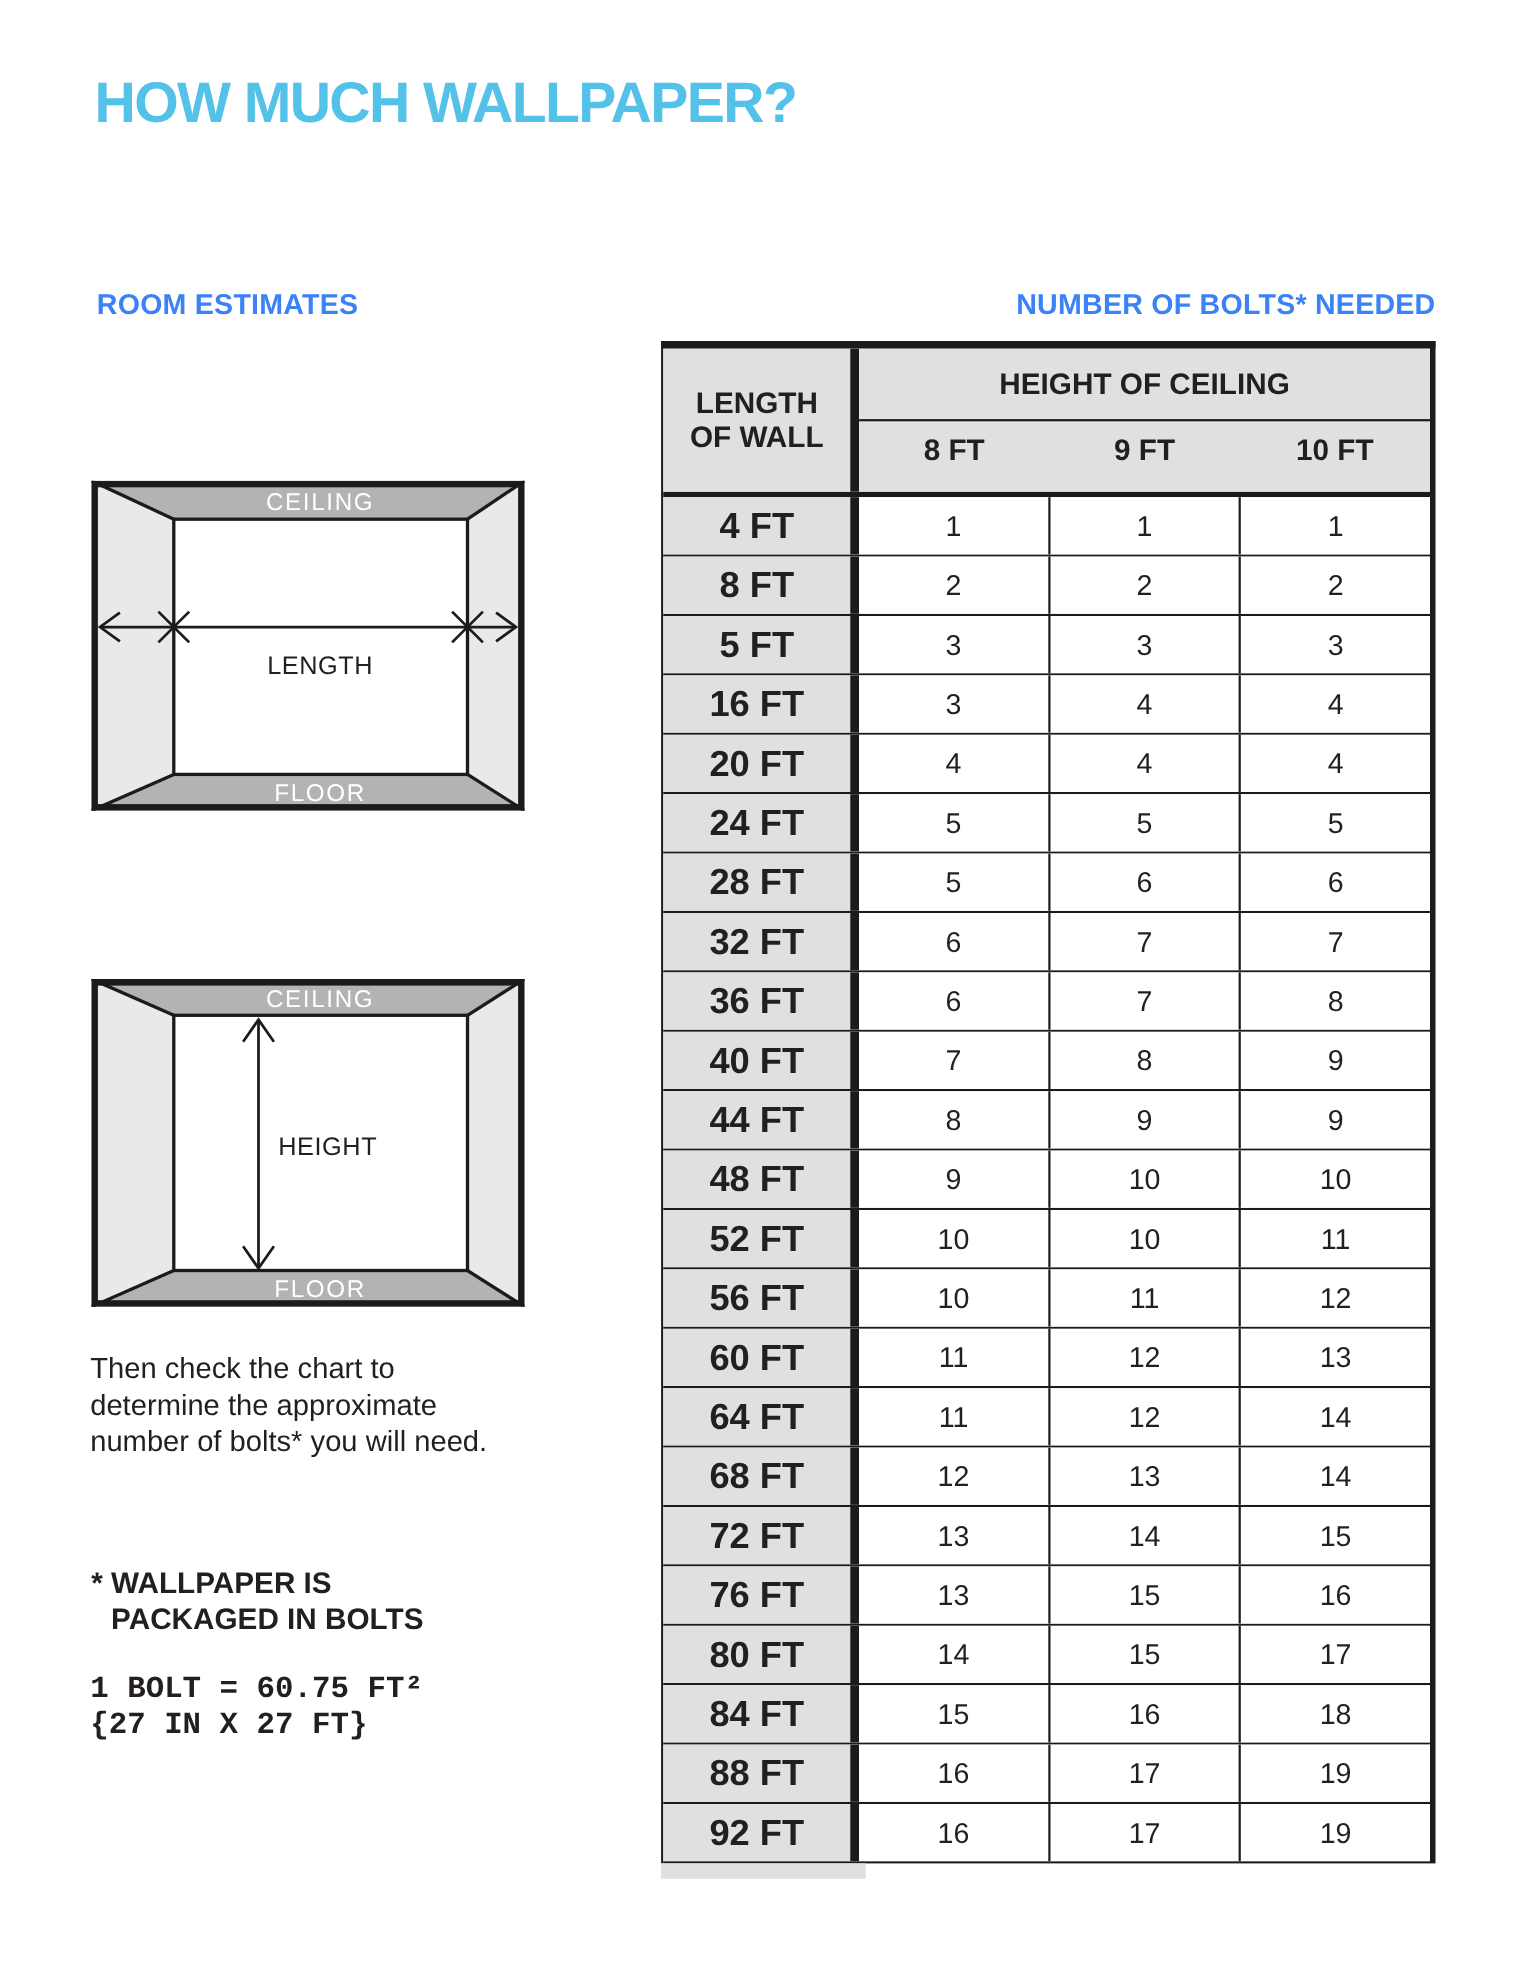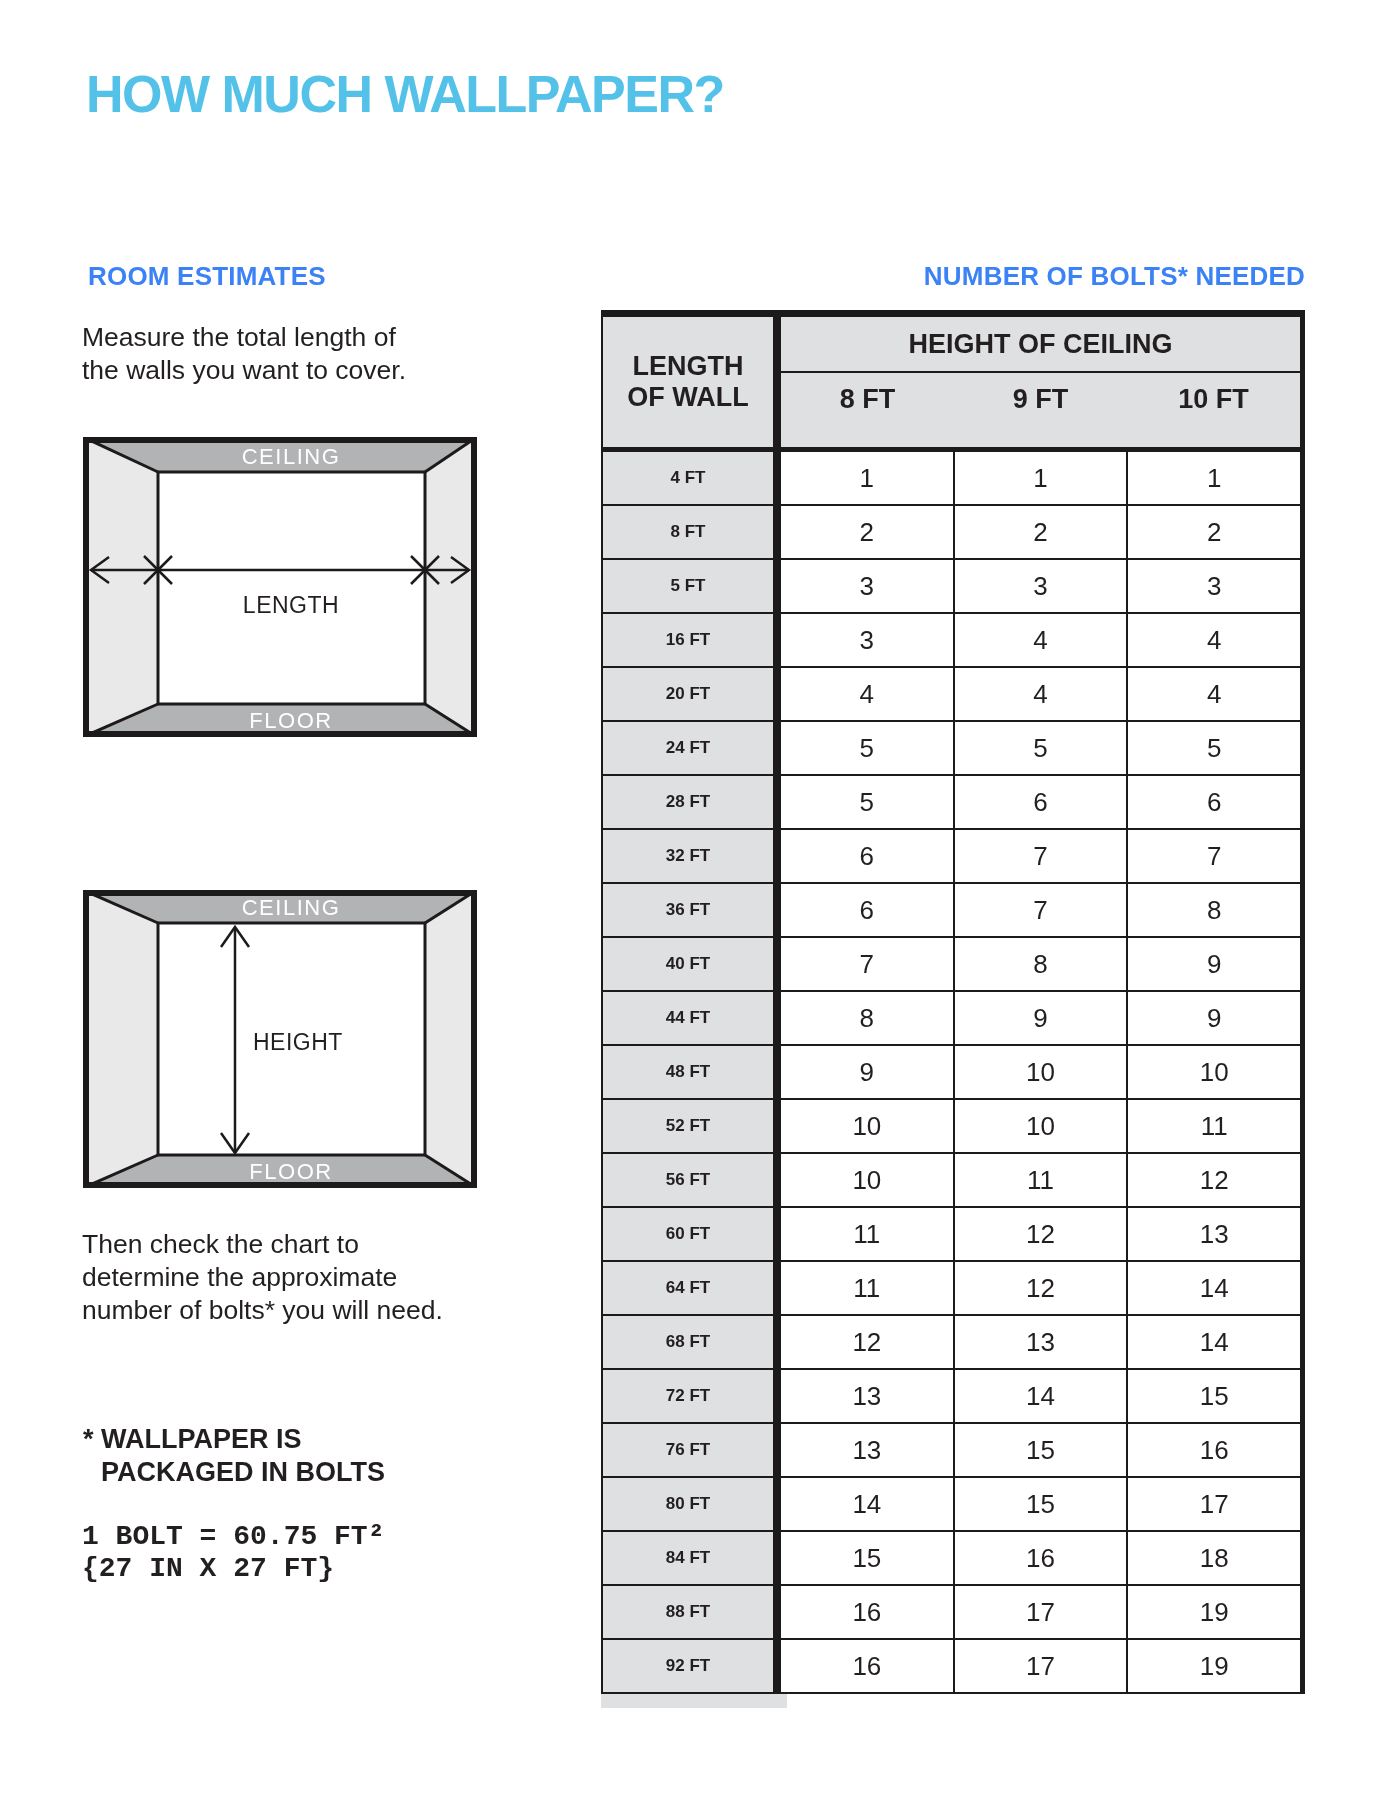--- a/index.html
+++ b/index.html
@@ -31,45 +31,41 @@
   .dim-label{fill:#231F20;font-size:23px;letter-spacing:0.5px;}
 
   
   #bolt-table{left:601px;top:310px;width:704px;box-sizing:border-box;
     border-top:7px solid #1D1A1B;border-left:2px solid #1D1A1B;border-right:5px solid #1D1A1B;}
   .thead{display:flex;border-bottom:5px solid #1D1A1B;}
   .corner-cell{box-sizing:border-box;width:178px;height:130px;background:#DFE0E1;
     border-right:8px solid #1D1A1B;display:flex;flex-direction:column;justify-content:center;align-items:center;
     font-weight:bold;font-size:27px;line-height:31px;}
   .head-right{flex:1;display:flex;flex-direction:column;background:#DFE0E1;}
-  .hoc-cell{box-sizing:border-box;height:56px;border-bottom:2px solid #1D1A1B;display:flex;align-items:center;justify-content:center;
+  .hoc-cell{box-sizing:border-box;height:66px;border-bottom:2px solid #1D1A1B;display:flex;align-items:center;justify-content:center;
     font-weight:bold;font-size:27px;}
   .col-heads{display:flex;height:53px;}
   .col-head{flex:1;display:flex;align-items:center;justify-content:center;font-weight:bold;font-size:27px;}
   .trow{display:flex;box-sizing:border-box;height:54px;border-bottom:2px solid #1D1A1B;}
   .cell{display:flex;align-items:center;justify-content:center;}
   .label-cell{box-sizing:border-box;width:178px;background:#DFE0E1;border-right:8px solid #1D1A1B;
-    font-weight:bold;font-size:17px;}
+    font-weight:bold;font-size:33px;}
   .value-cell{flex:1;background:#ffffff;font-size:26px;}
   .vline{border-left:2px solid #1D1A1B;}
   #table-tail{left:601px;top:1694px;width:186px;height:14px;background:#DFE0E1;}
 </style>
 </head>
 <body>
 
 <div id="page">
 
   <div id="title" class="abs">HOW MUCH WALLPAPER?</div>
 
   <div id="room-estimates-head" class="abs section-head">ROOM ESTIMATES</div>
 
-  <div id="step1" class="abs para">
-    <span>Measure the total length of</span><br>
-    <span>the walls you want to cover.</span>
-  </div>
 
   <svg id="diagram-length" class="abs diagram" width="394" height="300" viewBox="0 0 394 300">
     <rect x="0" y="0" width="394" height="300" fill="#ffffff"></rect>
     <polygon points="0,0 394,0 342,35 75,35" fill="#B2B3B5"></polygon>
     <polygon points="75,267 342,267 394,300 0,300" fill="#B2B3B5"></polygon>
     <polygon points="0,0 75,35 75,267 0,300" fill="#E9E9EA"></polygon>
     <polygon points="394,0 342,35 342,267 394,300" fill="#E9E9EA"></polygon>
     <rect x="75" y="35" width="267" height="232" fill="#ffffff" stroke="#1D1A1B" stroke-width="3"></rect>
     <line x1="0" y1="0" x2="75" y2="35" stroke="#1D1A1B" stroke-width="3"></line>
     <line x1="394" y1="0" x2="342" y2="35" stroke="#1D1A1B" stroke-width="3"></line>

